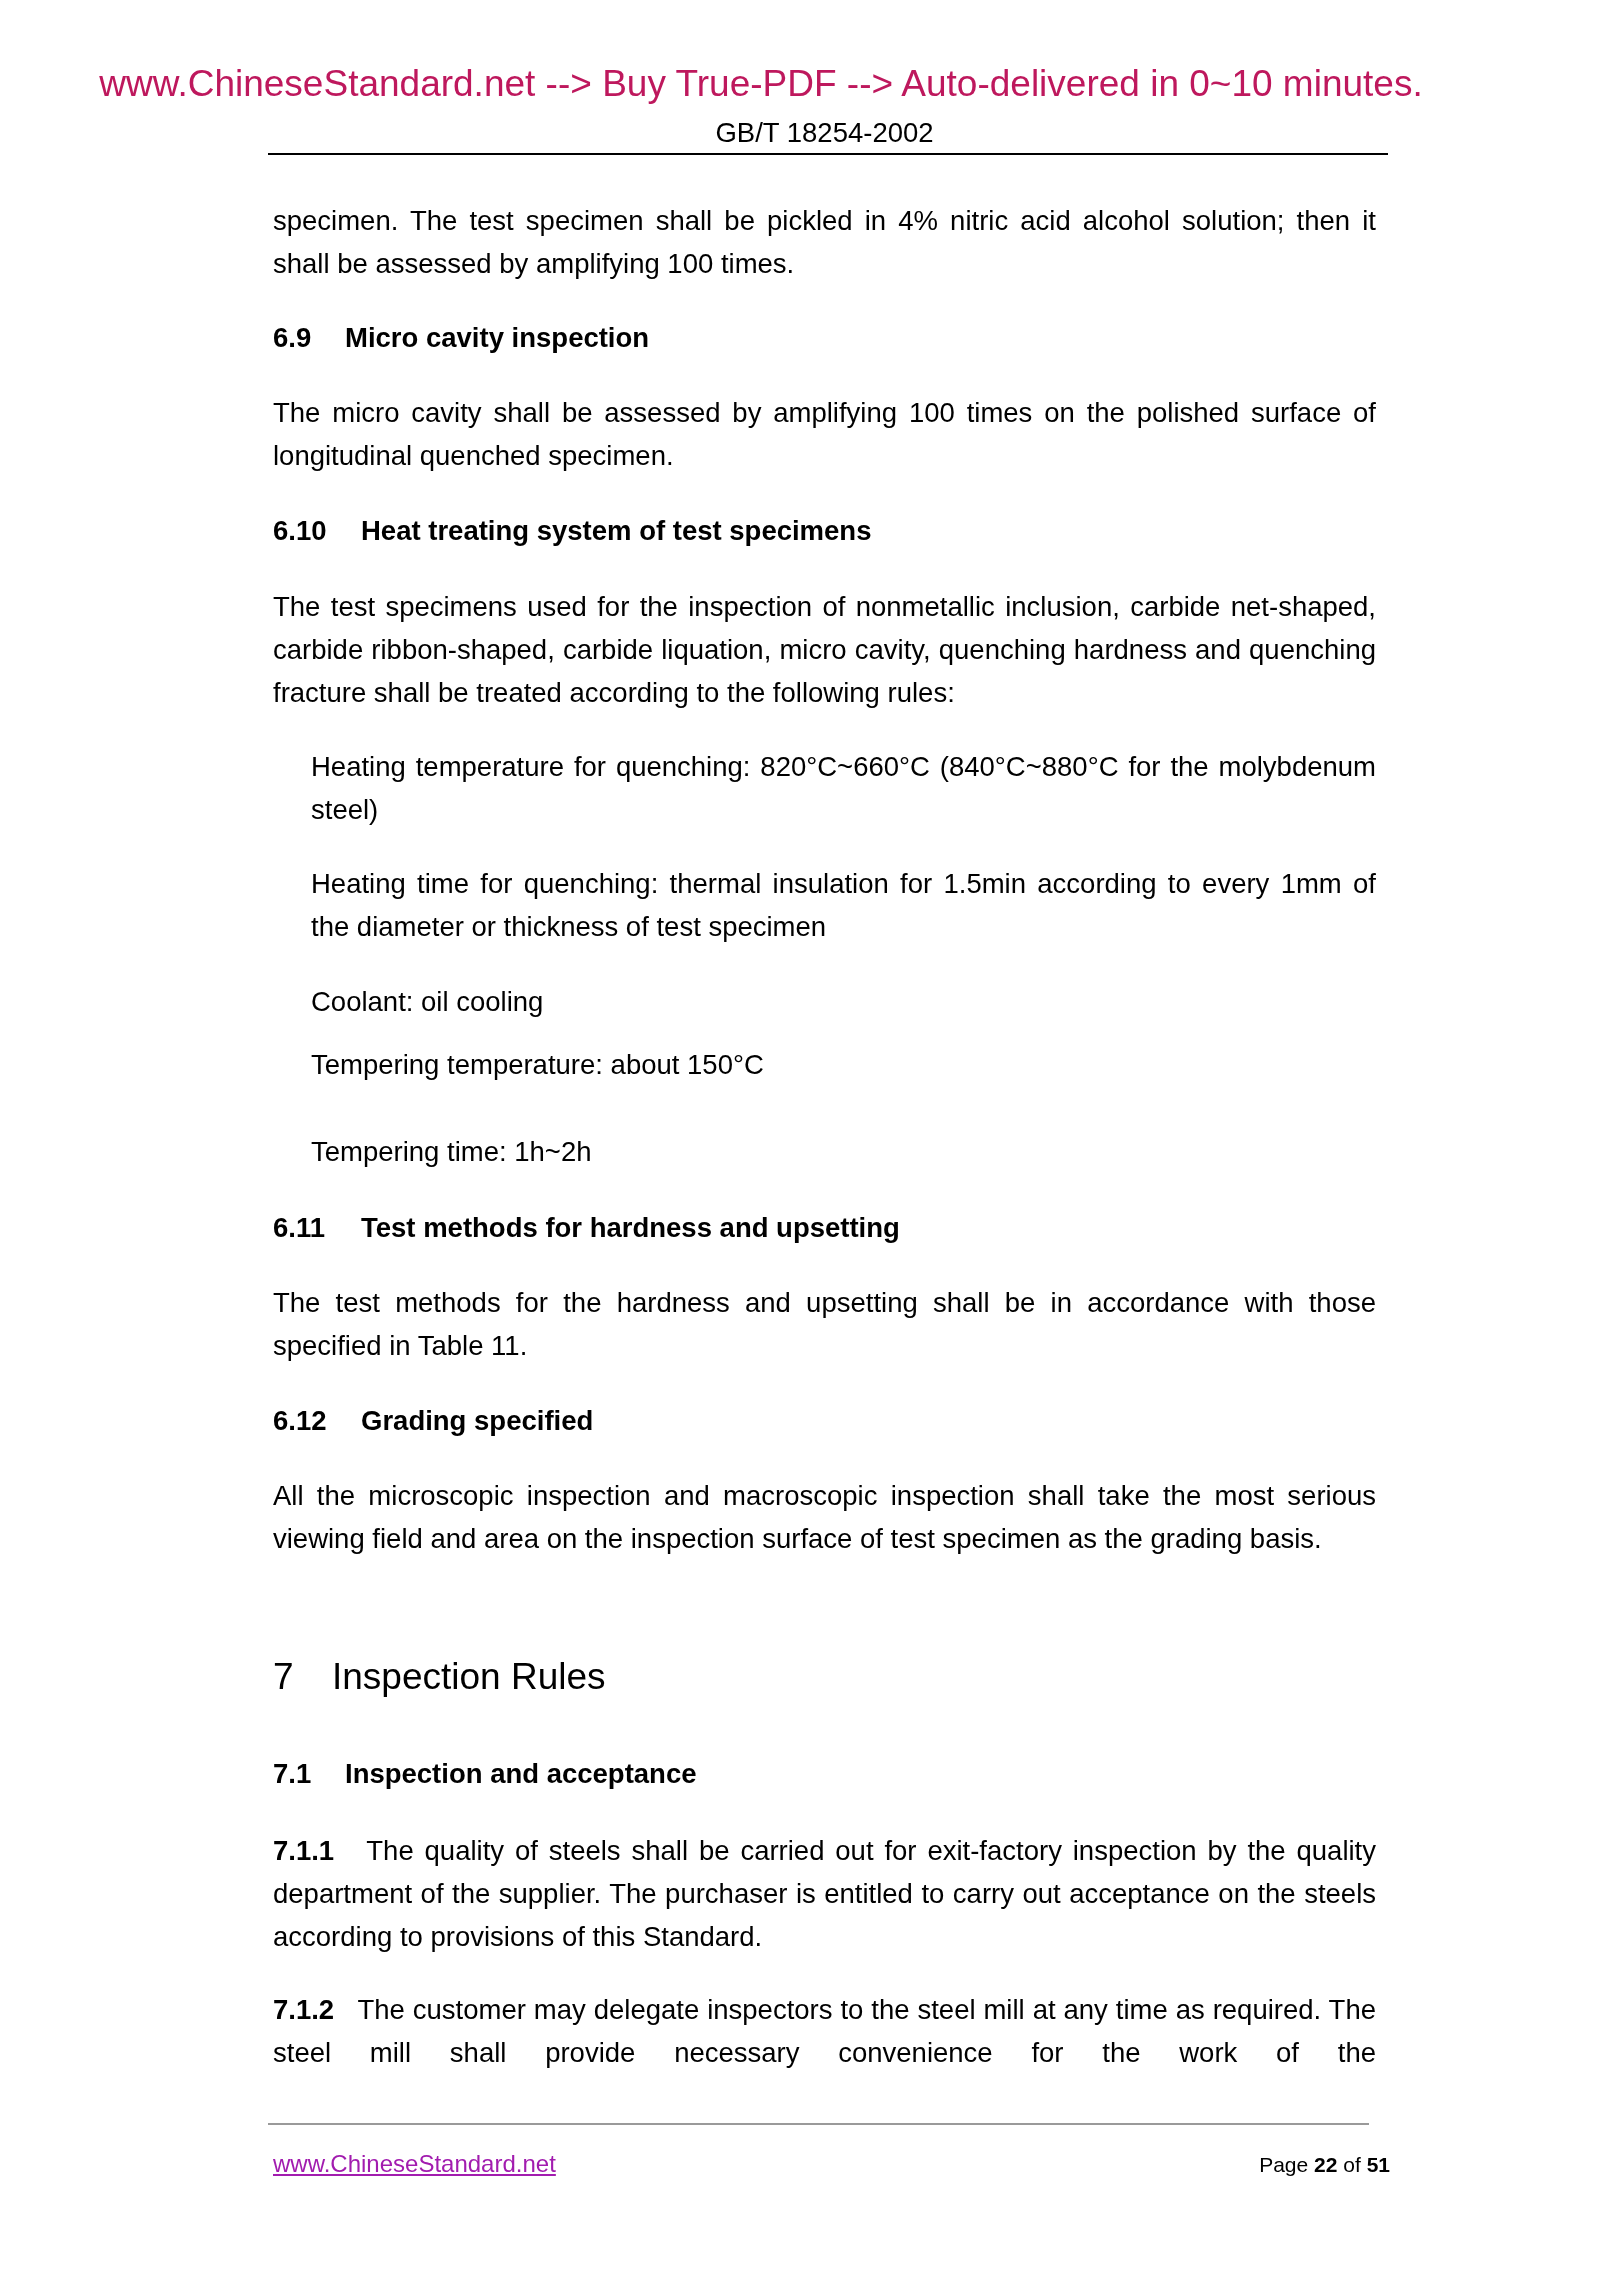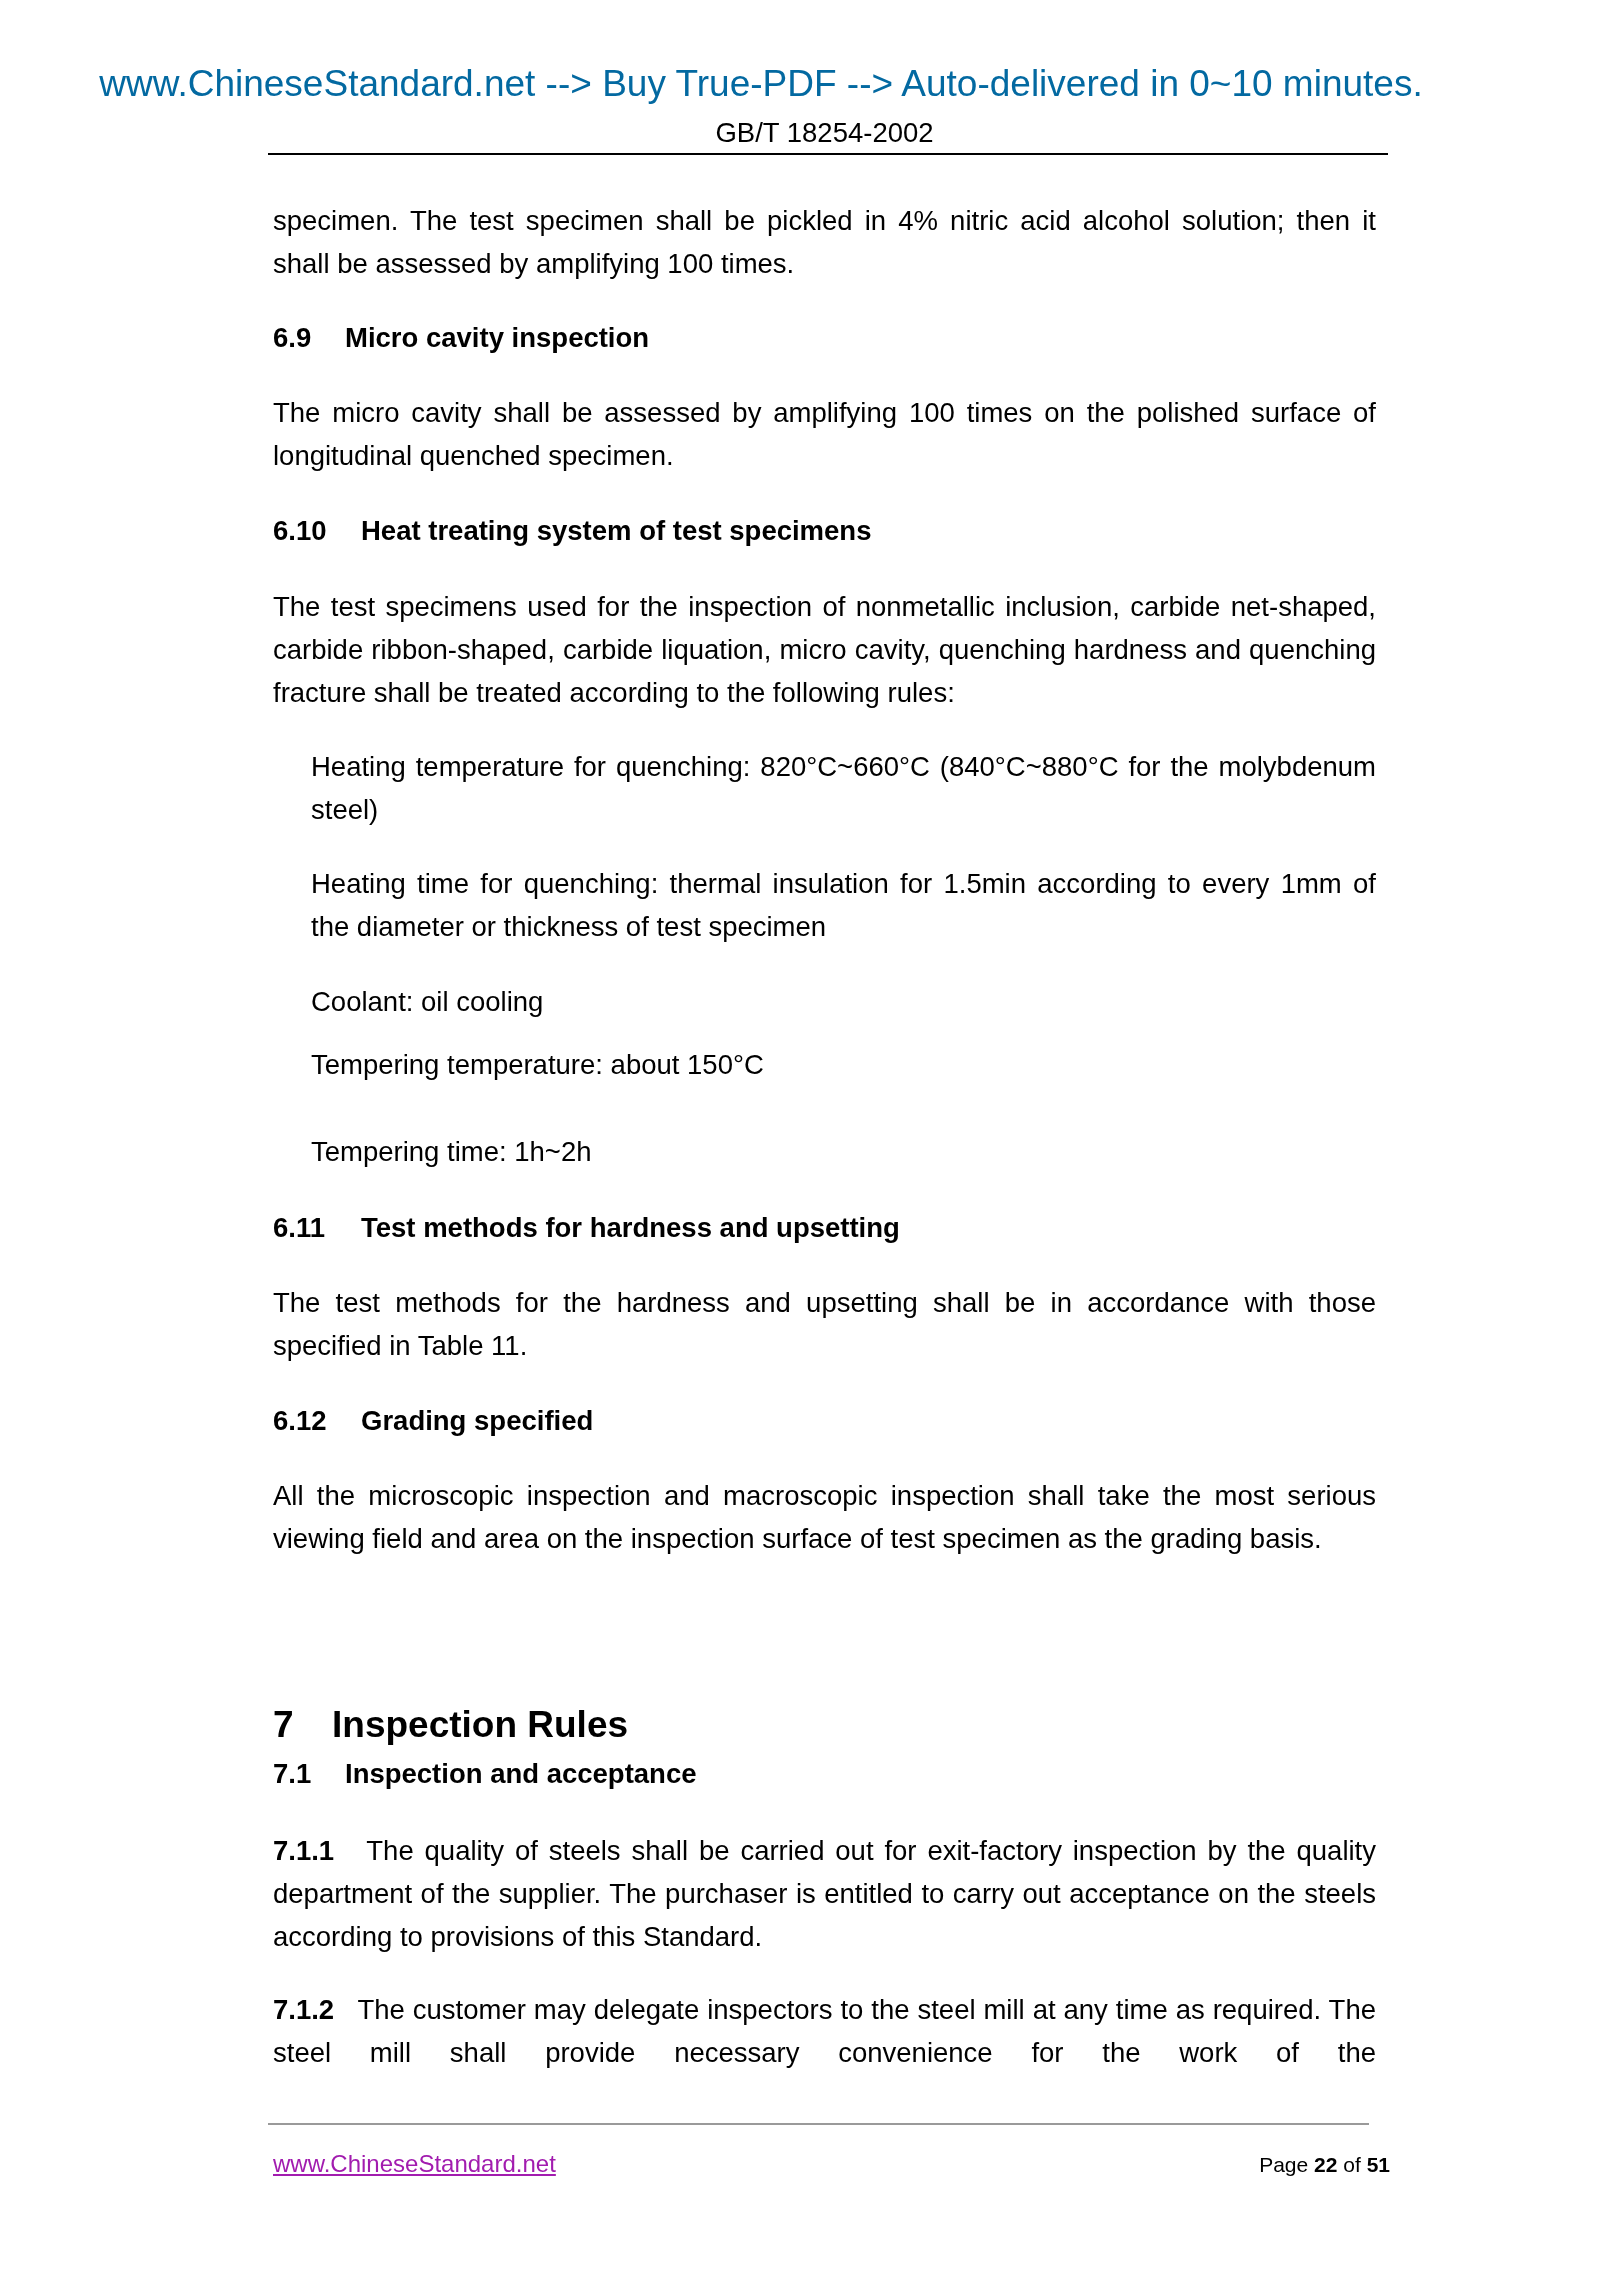--- a/index.html
+++ b/index.html
@@ -1,29 +1,29 @@
 <!DOCTYPE html>
 <html style="font-size:13.3px"><head>
 <meta charset="utf-8">
 <style>
   html, body { margin: 0; padding: 0; background: #ffffff; }
   body { width: 1623px; height: 2295px; position: relative; overflow: hidden;
          font-family: "Liberation Sans", sans-serif; color: #000; }
   .abs { position: absolute; }
   .hdr-top { left: 0; width: 1522px; text-align: center; top: 63px;
-             font-size: 37px; line-height: 42px; color: #0369a1; white-space: nowrap; }
+             font-size: 37px; line-height: 42px; color: #be185d; white-space: nowrap; }
   .hdr-std { left: 0; width: 1649px; text-align: center; top: 116px;
              font-size: 27.5px; line-height: 33px; color: #000; }
   .hdr-rule { left: 268px; width: 1120px; top: 153px; height: 1.7px; background: #000; }
   .col { left: 273px; width: 1103px; }
   .p { font-size: 27.5px; line-height: 43px; text-align: justify; text-align-last: left; margin: 0; }
   .ind { left: 311px; width: 1065px; }
   .h2 { font-size: 27.5px; line-height: 43px; font-weight: bold; white-space: nowrap; }
   .h2 .num { display: inline-block; }
-  .h1 { font-size: 37px; line-height: 47px; font-weight: bold; white-space: nowrap; margin-top: 48px; }
+  .h1 { font-size: 37px; line-height: 47px; font-weight: normal; white-space: nowrap; }
   .bnum { font-weight: bold; }
   .ftr-rule { left: 268px; width: 1101px; top: 2123px; height: 1.7px; background: #9a9a9a; }
   .ftr-link { left: 273px; top: 2147px; font-size: 24px; line-height: 33px; color: #a21caf;
               text-decoration: underline; white-space: nowrap; }
   .ftr-page { right: 233px; top: 2151px; font-size: 21px; line-height: 28px; white-space: nowrap; }
   .ftr-page b { font-weight: bold; }
 </style>
 </head>
 <body>
 

